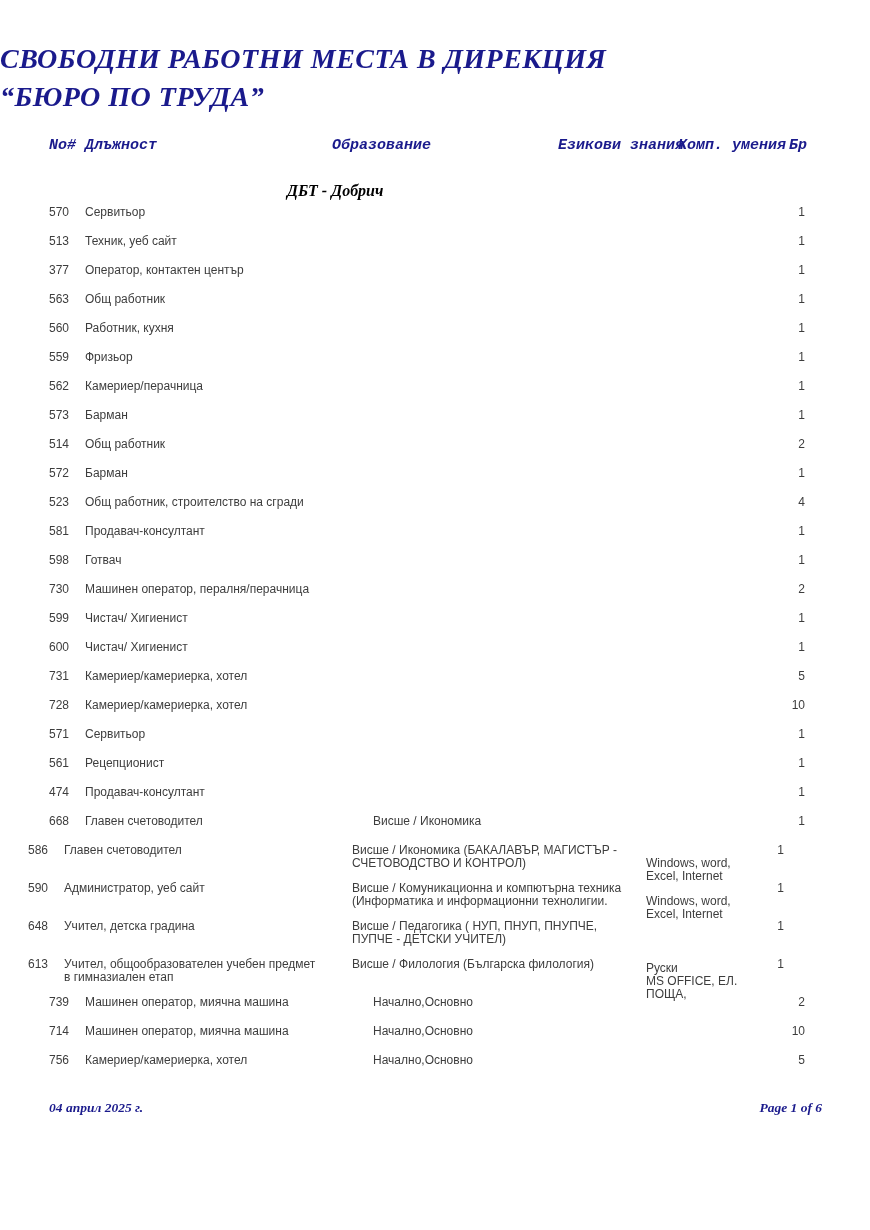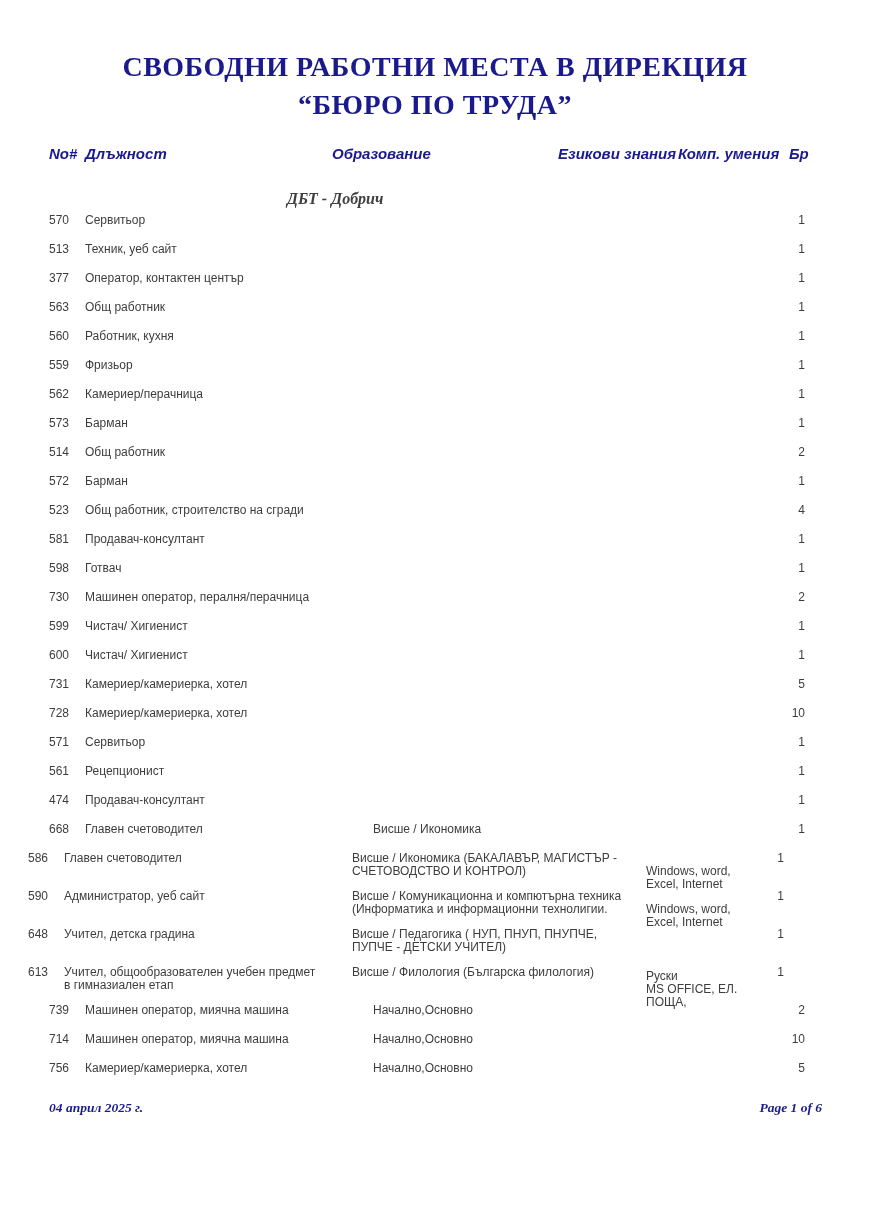--- a/index.html
+++ b/index.html
@@ -6,55 +6,56 @@
   .doc {
     position: relative;
     width: 870px;
     height: 1230px;
     background: #ffffff;
     overflow: hidden;
     font-family: "Liberation Sans", sans-serif;
     color: #3d3d3d;
   }
   .title {
-    margin: 8px;
+    margin: 0;
     padding-top: 40px;
-    text-align: center;
+    text-align: left;
     font-family: "Liberation Serif", serif;
+    font-style: italic;
     font-weight: 700;
     font-size: 28px;
     line-height: 38px;
     color: #1a1a8c;
     letter-spacing: 0.5px;
   }
   .headers {
     position: relative;
     margin-top: 21px;
     height: 18px;
-    font-family: Liberation Sans, sans-serif;
+    font-family: Liberation Mono, monospace;
     font-style: italic;
     font-weight: 700;
     font-size: 15px;
     color: #1a1a8c;
   }
   .headers span { position: absolute; top: 0; white-space: nowrap; }
   .h-no        { left: 49px; }
   .h-pos       { left: 85px; }
   .h-edu       { left: 332px; }
   .h-lang      { left: 558px; }
   .h-comp      { left: 678px; text-align: right; }
   .h-count     { left: 789px; }
   .section {
     margin-top: 27px;
     padding-left: 287px;
     font-family: "Liberation Serif", serif;
     font-style: italic;
     font-weight: 700;
     font-size: 16px;
-    color: #404040;
+    color: #000000;
   }
   .rows { margin-top: 6px; }
   .row {
     display: grid;
     grid-template-columns: 36px 288px 294px 118px 20px;
     padding-left: 49px;
     padding-right: 65px;
     margin-bottom: 16px;
     font-size: 12px;
     line-height: 13px;

